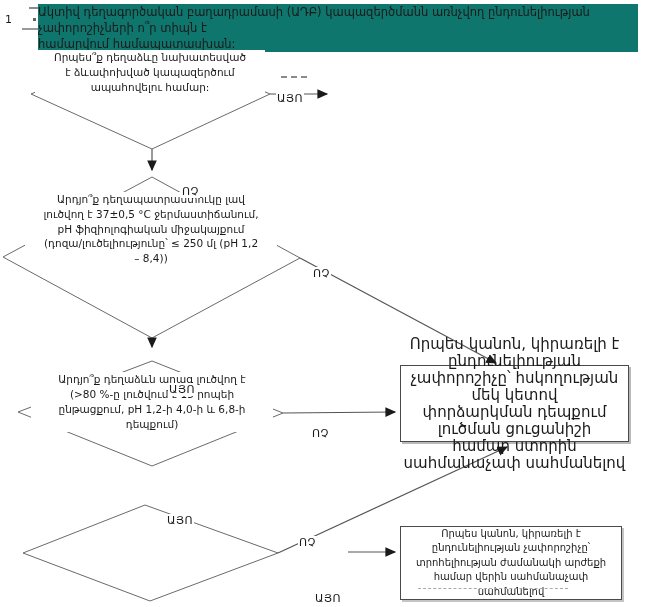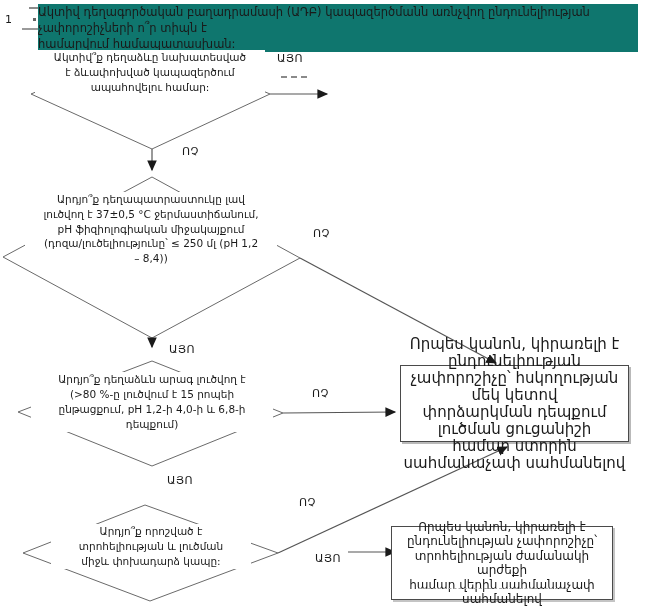--- a/index.html
+++ b/index.html
@@ -8,32 +8,33 @@
     font-family:"DejaVu Sans","DejaVu Serif",sans-serif;color:#1a1a1a;
   }
   #connectors{position:absolute;left:0;top:0;width:645px;height:607px;}
   .txt{
     position:absolute;white-space:pre-line;text-align:center;
     background:#fff;line-height:15px;font-size:10.5px;
   }
   .edge-label{
     position:absolute;font-size:11px;letter-spacing:.5px;background:#fff;
     padding:0 1px;
+    margin-top:40px;
   }
   .outcome{
     position:absolute;text-align:center;background:#fff;
     display:flex;flex-direction:column;justify-content:center;
     white-space:pre-line;
   }
   #box1{left:332px;top:48px;width:296px;height:96px;border:2px solid #2b2b2b;
         font-size:11px;line-height:18.5px;padding:0 1px;}
   #box2{left:400px;top:365px;width:227px;height:75px;border:1px solid #4a4a4a;
         box-shadow:2px 2px 0 #b9b9b9;font-size:15px;line-height:17px;}
-  #box3{left:391px;top:526px;width:220px;height:72px;border:1px solid #4a4a4a;
-        box-shadow:2px 2px 0 #c4c4c4;font-size:12px;line-height:14.5px;}
+  #box3{left:400px;top:526px;width:220px;height:72px;border:1px solid #4a4a4a;
+        box-shadow:2px 2px 0 #c4c4c4;font-size:10px;line-height:14.5px;}
   #title{position:absolute;left:38px;top:4px;width:600px;font-size:11.5px;
          line-height:16px;white-space:pre-line;background:#0f766e;text-align:left;}
   #list-marker{position:absolute;left:5px;top:13px;font-size:11px;background:#fff;}
   #anchor-icon{position:absolute;left:22px;top:5px;width:24px;height:26px;}
   #anchor-icon .bar-top{position:absolute;left:7px;top:2px;width:12px;height:2px;background:#8b8b8b;}
   #anchor-icon .dot{position:absolute;left:11px;top:13px;width:3px;height:3px;background:#666;}
   #anchor-icon .bar-bottom{position:absolute;left:0;top:23px;width:24px;height:2px;background:#9a9a9a;}
   .dash-artifact{position:absolute;border-top:2px dashed #8a8a8a;}
   #yes1-dashes{left:281px;top:76px;width:26px;}
   #box3-dashes{position:absolute;left:418px;top:588px;width:150px;border-top:1px dashed #a9a9a9;}
@@ -79,35 +80,32 @@
   <div id="list-marker">1</div>
   <div id="anchor-icon">
     <div class="bar-top"></div>
     <div class="dot"></div>
     <div class="bar-bottom"></div>
   </div>
 
   <div id="title">Ակտիվ դեղագործական բաղադրամասի (ԱԴԲ) կապազերծմանն առնչվող ընդունելիության չափորոշիչների ո՞ր տիպն է
 համարվում համապատասխան:</div>
 
-  <div class="txt" id="d1-text">Ակտիվ՞ք դեղաձևը նախատեսված
+  <div class="txt" id="d1-text">Որպես՞ք դեղաձևը նախատեսված
 է ձևափոխված կապազերծում
 ապահովելու համար:</div>
   <div class="txt" id="d2-text">Արդյո՞ք դեղապատրաստուկը լավ
 լուծվող է 37±0,5 °C ջերմաստիճանում,
 pH ֆիզիոլոգիական միջակայքում
 (դոզա/լուծելիությունը՝ ≤ 250 մլ (pH 1,2
 – 8,4))</div>
   <div class="txt" id="d3-text">Արդյո՞ք դեղաձևն արագ լուծվող է
 (&gt;80 %-ը լուծվում է 15 րոպեի
 ընթացքում, pH 1,2-ի 4,0-ի և 6,8-ի
 դեպքում)</div>
-  <div class="txt" id="d4-text">Արդյո՞ք որոշված է
-տրոհելիության և լուծման
-միջև փոխադարձ կապը:</div>
 
   <div class="outcome" id="box2">Որպես կանոն, կիրառելի է ընդունելիության
 չափորոշիչը՝ հսկողության մեկ կետով
 փորձարկման դեպքում լուծման ցուցանիշի
 համար ստորին սահմանաչափ սահմանելով</div>
   <div class="outcome" id="box3">Որպես կանոն, կիրառելի է
 ընդունելիության չափորոշիչը՝
 տրոհելիության ժամանակի արժեքի
 համար վերին սահմանաչափ սահմանելով</div>
   <div id="box3-dashes"></div>

